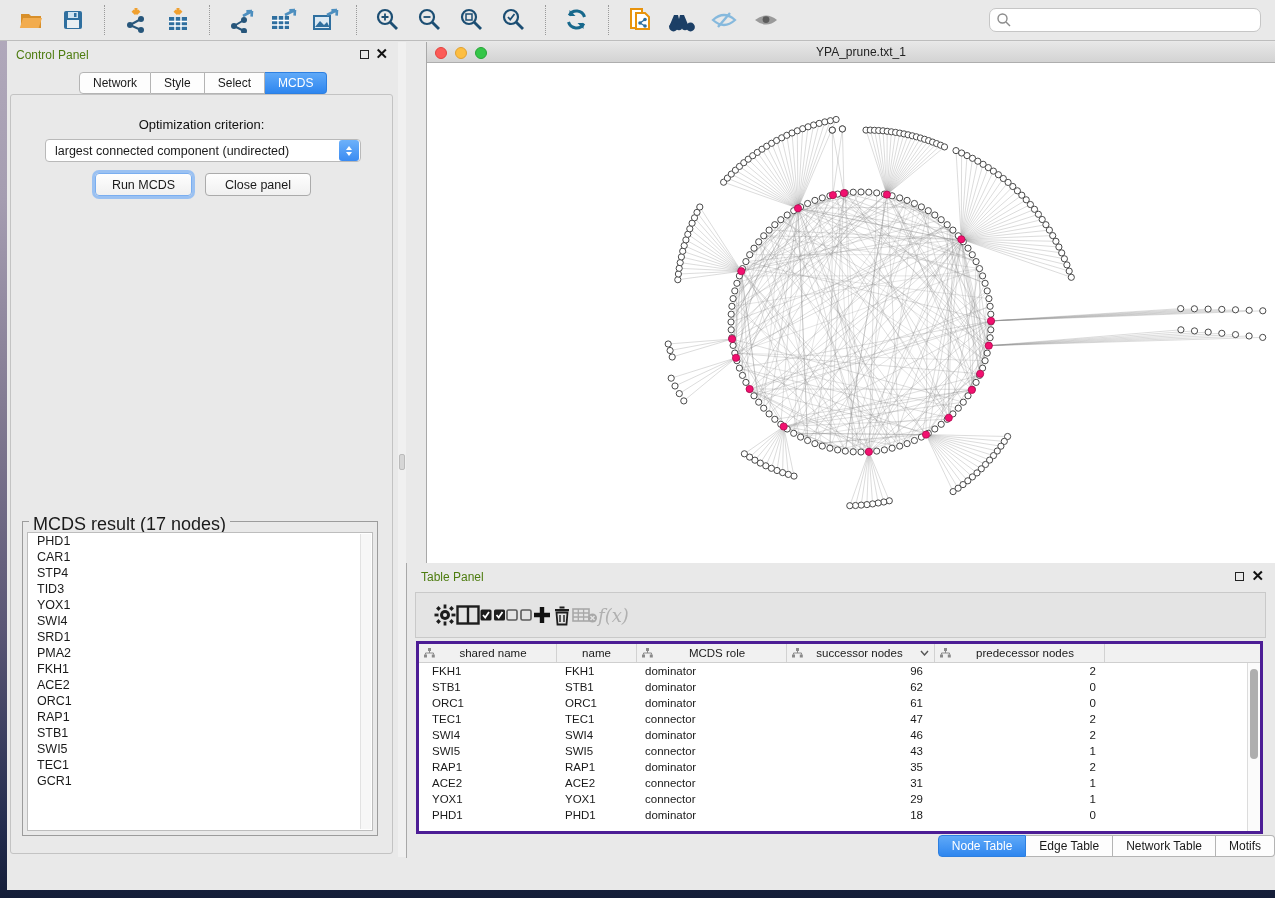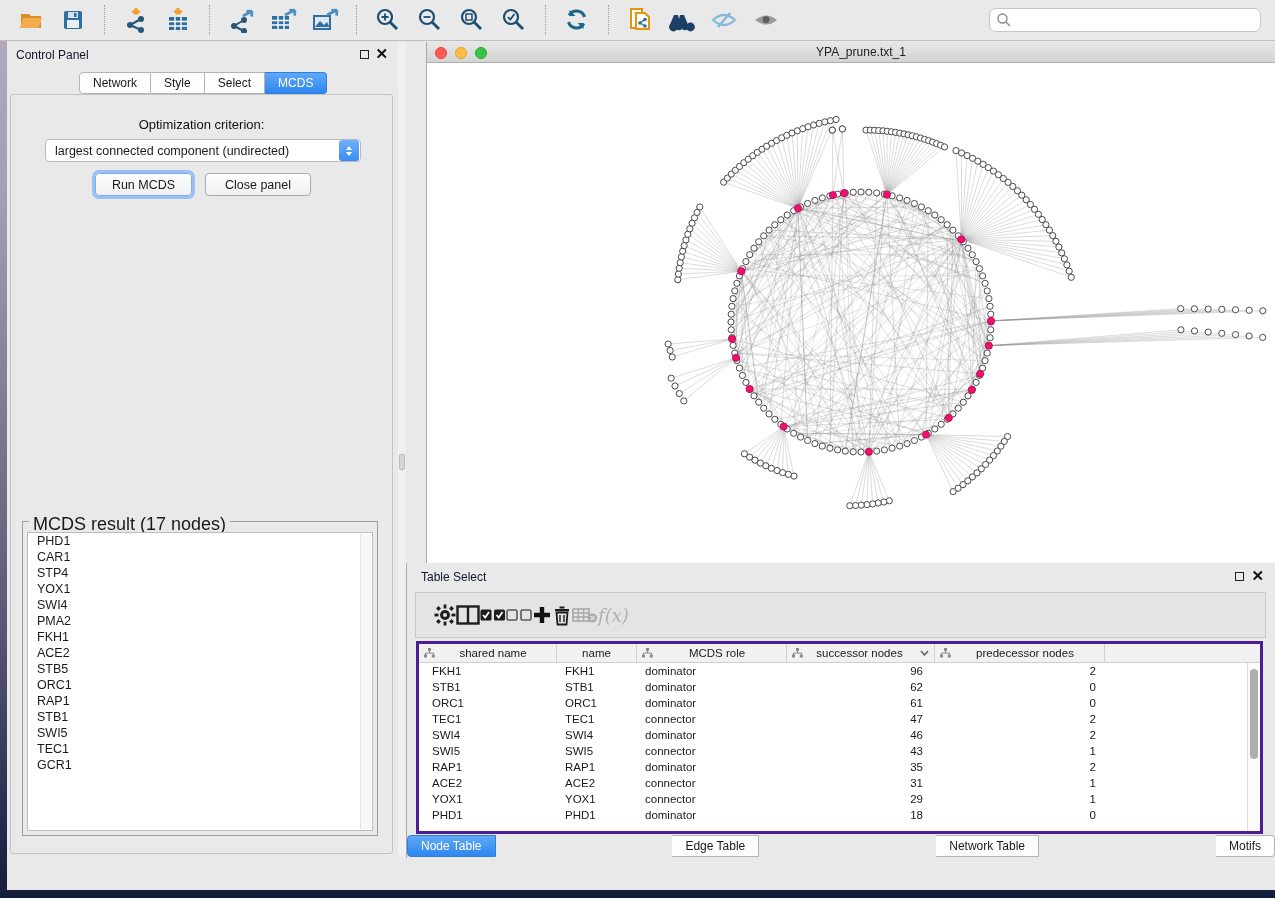--- a/index.html
+++ b/index.html
@@ -17,21 +17,21 @@
   .tsep{width:0;height:30px;border-left:1px dotted #9a9a9a;margin:0 10px;}
   #search-wrap{margin-left:auto;margin-right:14px;position:relative;}
   #search-input{width:272px;height:24px;border:1px solid #c6c6c6;border-radius:7px;background:#fff;
     padding:0 8px 0 26px;font-size:12px;outline:none;font-family:"Liberation Sans",sans-serif;}
   #search-icon{position:absolute;left:7px;top:4px;}
   
   #surface{left:7px;top:41px;width:1268px;height:849px;background:#e9e9e9;}
   
   #control-panel{left:0;top:1px;width:391px;height:815px;background:#e9e9e9;}
   .panel-head{position:absolute;left:0;top:0;right:0;height:26px;}
-  .panel-title{position:absolute;left:9px;top:6px;font-size:12px;color:#0f172a;}
+  .panel-title{position:absolute;left:9px;top:6px;font-size:12px;color:#4d7c0f;}
   .float-box{position:absolute;top:8px;width:9px;height:9px;border:1.5px solid #222;background:transparent;}
   .close-x{position:absolute;top:3px;font-size:15px;font-weight:bold;color:#111;line-height:18px;}
   .tabs-row{position:absolute;display:flex;height:22px;}
   .tab{height:22px;display:flex;align-items:center;padding:7px 13px;font-size:12px;background:#fdfdfd;
        border:1px solid #b4b4b4;border-left:none;color:#1a1a1a;}
   .tab:first-child{border-left:1px solid #b4b4b4;border-radius:4px 0 0 4px;}
   .tab:last-child{border-radius:0 4px 4px 0;}
   .tab.active{background:linear-gradient(180deg,#5fa9f8,#2e86ef);border-color:#2d7fe0;color:#fff;}
   #cp-content{position:absolute;left:3px;right:5px;top:52px;bottom:3px;border:1px solid #c3c3c3;
       border-radius:3px;background:#e9e9e9;}
@@ -76,21 +76,21 @@
   #table-header{display:flex;height:19px;background:#f1f1f1;border-bottom:1px solid #cfcfcf;}
   .hcell{display:flex;align-items:center;border-right:1px solid #d2d2d2;font-size:11.5px;padding:0 5px;}
   .hlabel{margin:0 auto;}
   .c0{width:138px}.c1{width:80px}.c2{width:150px}.c3{width:148px}.c4{width:170px}
   .trow{display:flex;height:16px;align-items:center;}
   .tcell{font-size:11.5px;white-space:nowrap;}
   .tcell.c0{padding-left:13px}.tcell.c1{padding-left:8px}.tcell.c2{padding-left:8px}
   .tcell.c3{text-align:right;padding-right:12px}.tcell.c4{text-align:right;padding-right:9px}
   #table-scroll{position:absolute;right:0;top:19px;bottom:0;width:13px;background:#fbfbfb;border-left:1px solid #dcdcdc;}
   #table-thumb{position:absolute;left:2px;top:6px;width:8px;height:90px;background:#aeaeae;border-radius:5px;}
-  #tp-tabs{position:absolute;left:0;right:0;top:272px;display:flex;justify-content:space-between;}
+  #tp-tabs{position:absolute;left:0;right:0;top:272px;display:flex;justify-content:flex-end;}
   
   #status-bar{left:0;right:0;top:819px;height:30px;background:#ececec;border-top:1px solid #c2c2c2;position:absolute;}
   #list-btn{position:absolute;left:8px;top:4px;width:27px;height:21px;background:#e6e6e6;border:1px solid #a9a9a9;
       display:flex;align-items:center;justify-content:center;}
   #memory-btn{position:absolute;right:12px;top:3px;height:23px;background:#fafafa;border:1px solid #ababab;
       border-radius:3px;display:flex;align-items:center;padding:0 10px;font-size:12px;}
   #memory-dot{width:11px;height:11px;border-radius:50%;background:#1f9e3e;margin-right:7px;}
 </style>
 </head>
 <body>
@@ -261,26 +261,27 @@
         <div id="opt-label">Optimization criterion:</div>
         <div class="btn" id="run-btn">Run MCDS</div>
         <div class="btn" id="close-panel-btn">Close panel</div>
         <div id="mcds-fieldset">
           <span id="mcds-legend">MCDS result (17 nodes)</span>
           <div id="mcds-list">
             <div id="mcds-scroll"></div>
           <div class="mcds-item">PHD1</div>
               <div class="mcds-item">CAR1</div>
               <div class="mcds-item">STP4</div>
+              <div class="mcds-item">TID3</div>
               <div class="mcds-item">YOX1</div>
               <div class="mcds-item">SWI4</div>
+              <div class="mcds-item">SRD1</div>
               <div class="mcds-item">PMA2</div>
               <div class="mcds-item">FKH1</div>
               <div class="mcds-item">ACE2</div>
-              <div class="mcds-item">STB5</div>
               <div class="mcds-item">ORC1</div>
               <div class="mcds-item">RAP1</div>
               <div class="mcds-item">STB1</div>
               <div class="mcds-item">SWI5</div>
               <div class="mcds-item">TEC1</div>
               <div class="mcds-item">GCR1</div>
             </div>
         </div>
       </div>
     </div>
@@ -935,21 +936,21 @@
             <circle cx="544.8" cy="326.9" r="3.6" fill="#f2106f" stroke="#b00a50" stroke-width="0.8"></circle>
             <circle cx="553.2" cy="310.8" r="3.6" fill="#f2106f" stroke="#b00a50" stroke-width="0.8"></circle>
             <circle cx="561.8" cy="282.7" r="3.6" fill="#f2106f" stroke="#b00a50" stroke-width="0.8"></circle>
             <circle cx="564.0" cy="257.9" r="3.6" fill="#f2106f" stroke="#b00a50" stroke-width="0.8"></circle>
           </svg>
       </div>
     </div>
 
     <div id="table-panel" class="abs">
       <div class="panel-head">
-        <span class="panel-title" style="left:14px;top:7px">Table Select</span>
+        <span class="panel-title" style="left:14px;top:7px">Table Panel</span>
         <span class="float-box" style="right:31px;top:9px"></span>
         <span class="close-x" style="right:11px;top:4px">✕</span>
       </div>
       <div id="tp-toolbar">
         <span class="tpico">
           <svg width="22" height="22" viewBox="0 0 22 22">
               <g fill="#1d1d1d">
                 <circle cx="11" cy="11" r="5"></circle>
                 <g>
                   <rect x="9.6" y="0.5" width="2.8" height="4"></rect>

